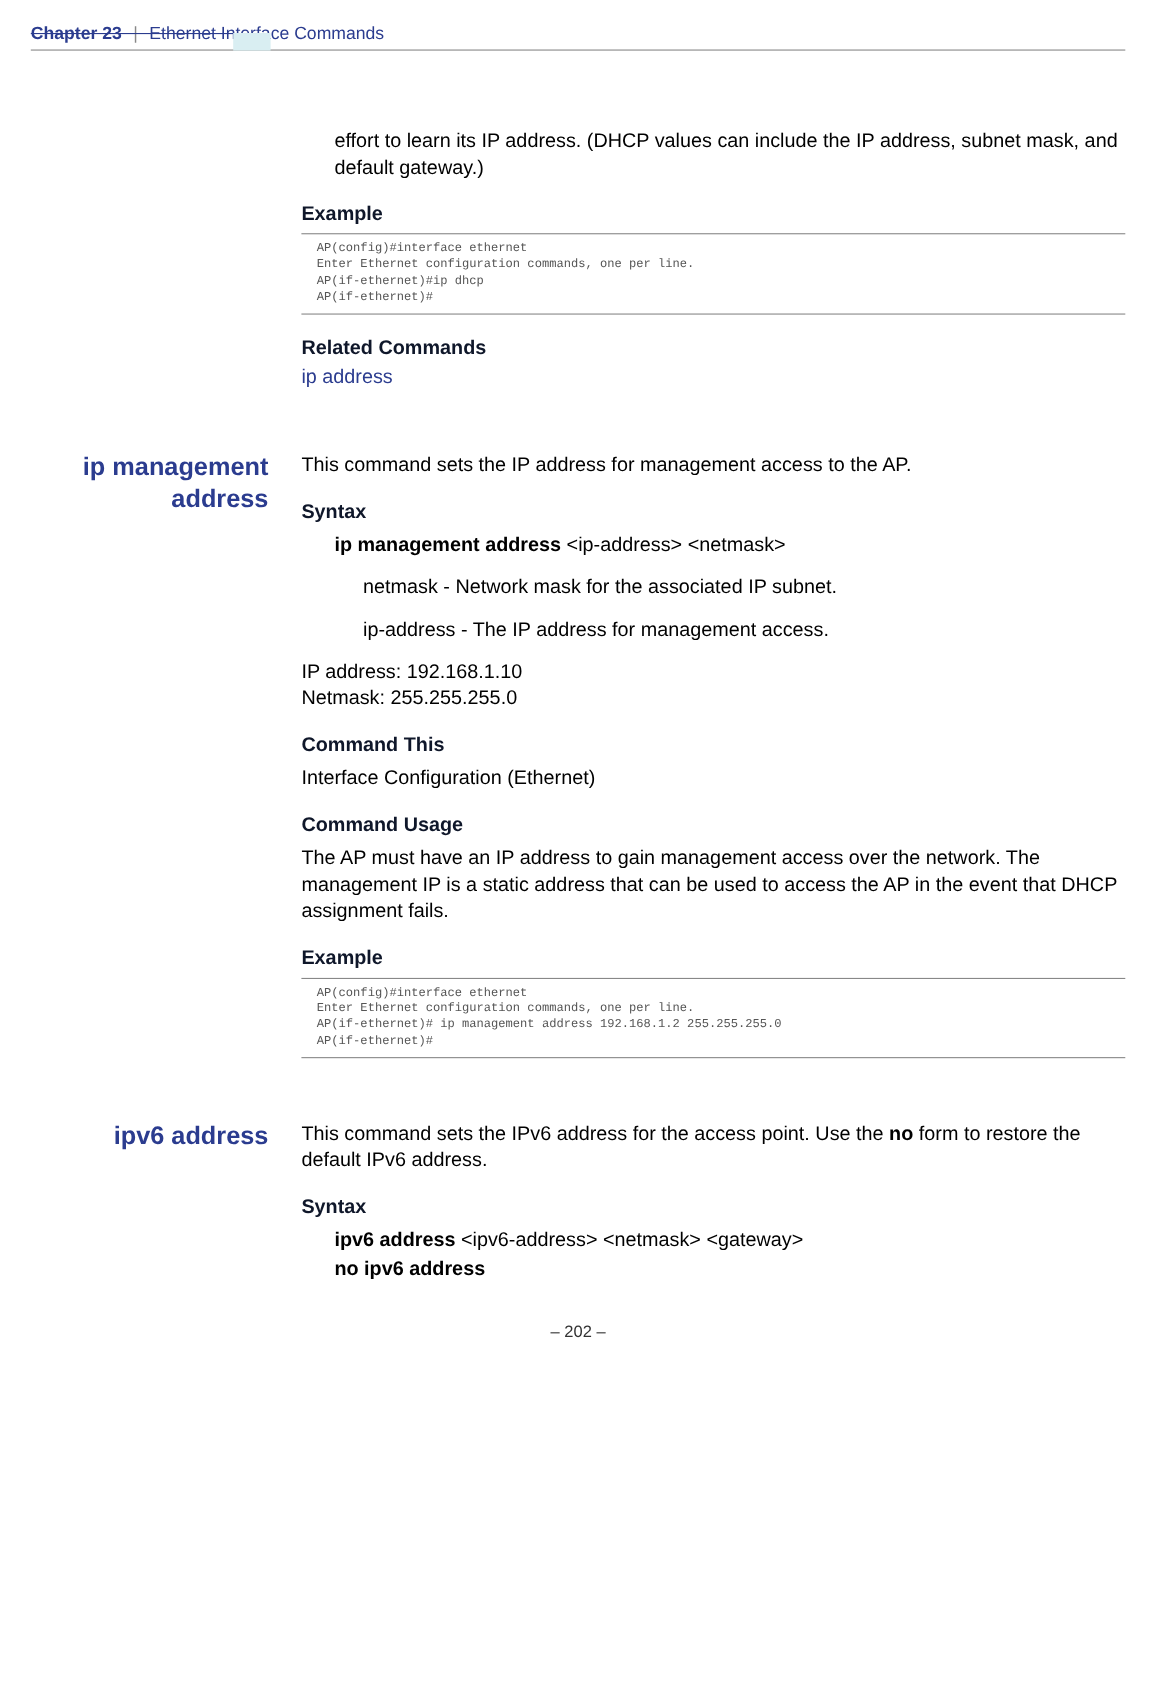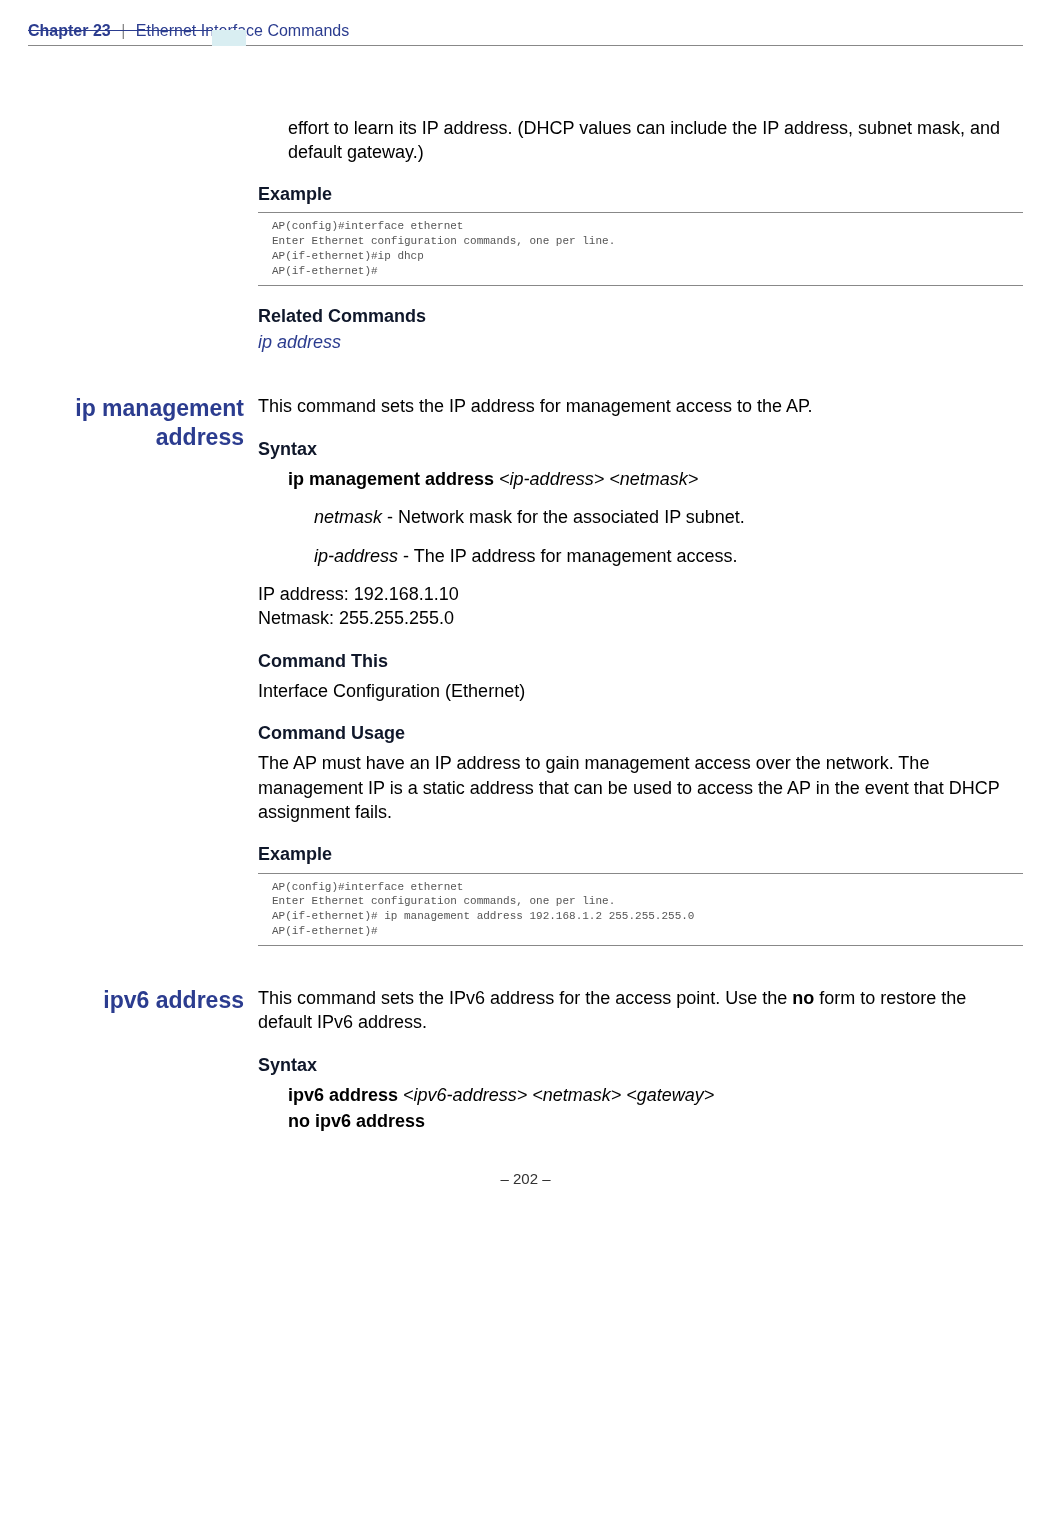--- a/index.html
+++ b/index.html
@@ -80,33 +80,33 @@
       margin-bottom: 14px;
     }
     .syntax-indent2 {
       margin-left: 56px;
       margin-bottom: 14px;
     }
     .link-text {
       color: #2b3c8f;
     }
     .italic {
-      font-style: italic;
     }
     .bold {
       font-weight: bold;
     }
     .footer {
       text-align: center;
       color: #333;
       font-size: 15px;
       padding: 22px 0 20px 0;
     }
     .row {
       display: flex;
+      gap: 16px;
     }
     .row .sidebar-inner {
       width: 230px;
       flex-shrink: 0;
       text-align: right;
       padding-right: 14px;
       box-sizing: border-box;
       color: #2b3c8f;
       font-weight: bold;
       font-size: 23px;
@@ -138,21 +138,21 @@
         <div class="spacer-top"></div>
         <p class="para" style="margin-left:30px;">effort to learn its IP address. (DHCP values can include the IP address, subnet mask, and default gateway.)</p>
 
         <div class="section-heading">Example</div>
         <div class="code-block">AP(config)#interface ethernet
 Enter Ethernet configuration commands, one per line.
 AP(if-ethernet)#ip dhcp
 AP(if-ethernet)#</div>
 
         <div class="section-heading" style="margin-bottom:2px;">Related Commands</div>
-        <div class="link-text" style="margin-bottom:40px;font-style:italic;">ip address</div>
+        <div class="link-text" style="margin-bottom:40px;">ip address</div>
       </div>
     </div>
 
     <div class="row">
       <div class="sidebar-inner">
         <div>ip management</div>
         <div>address</div>
       </div>
       <div class="main-inner">
         <p class="para">This command sets the IP address for management access to the AP.</p>

